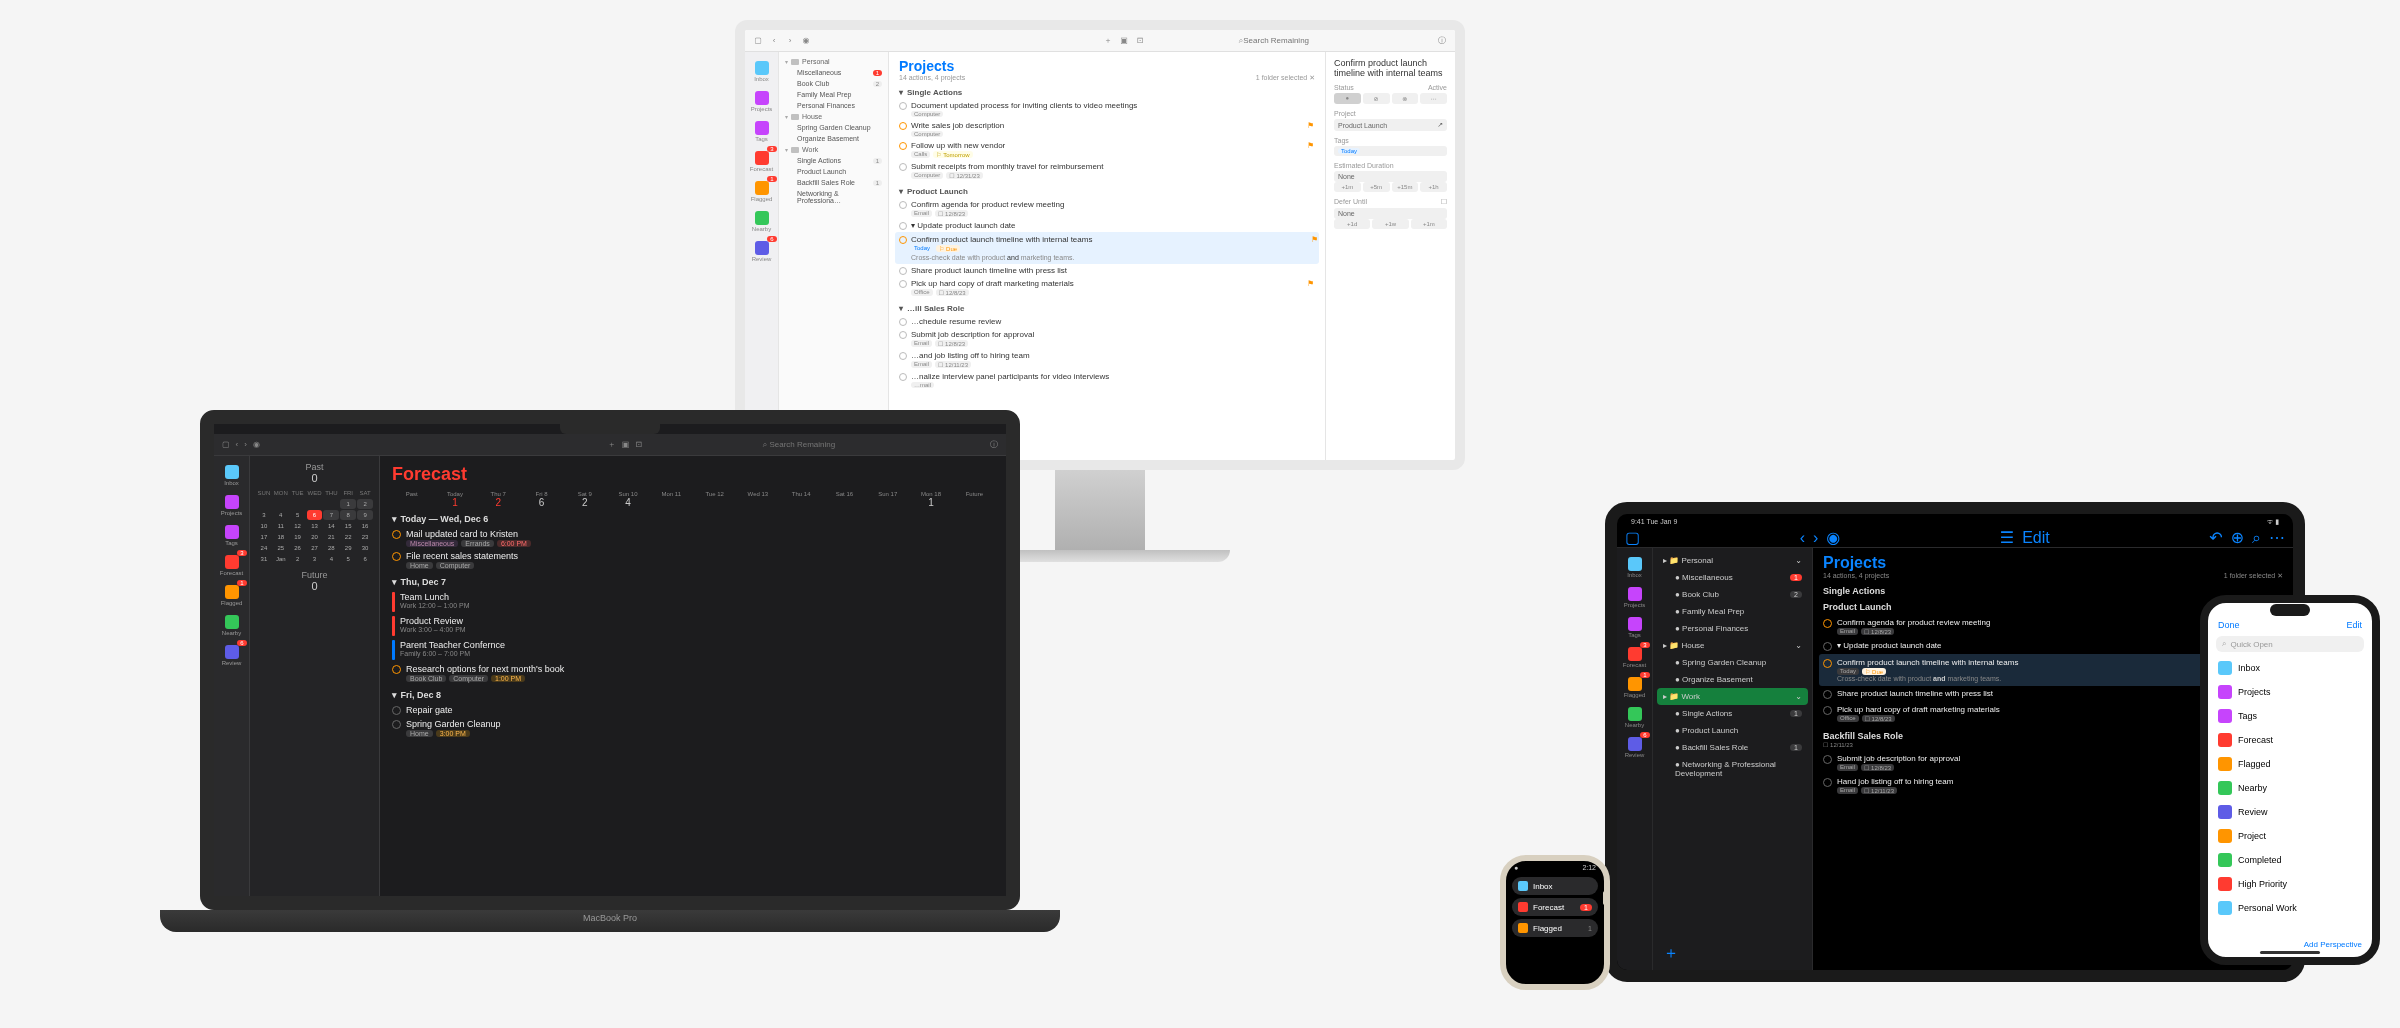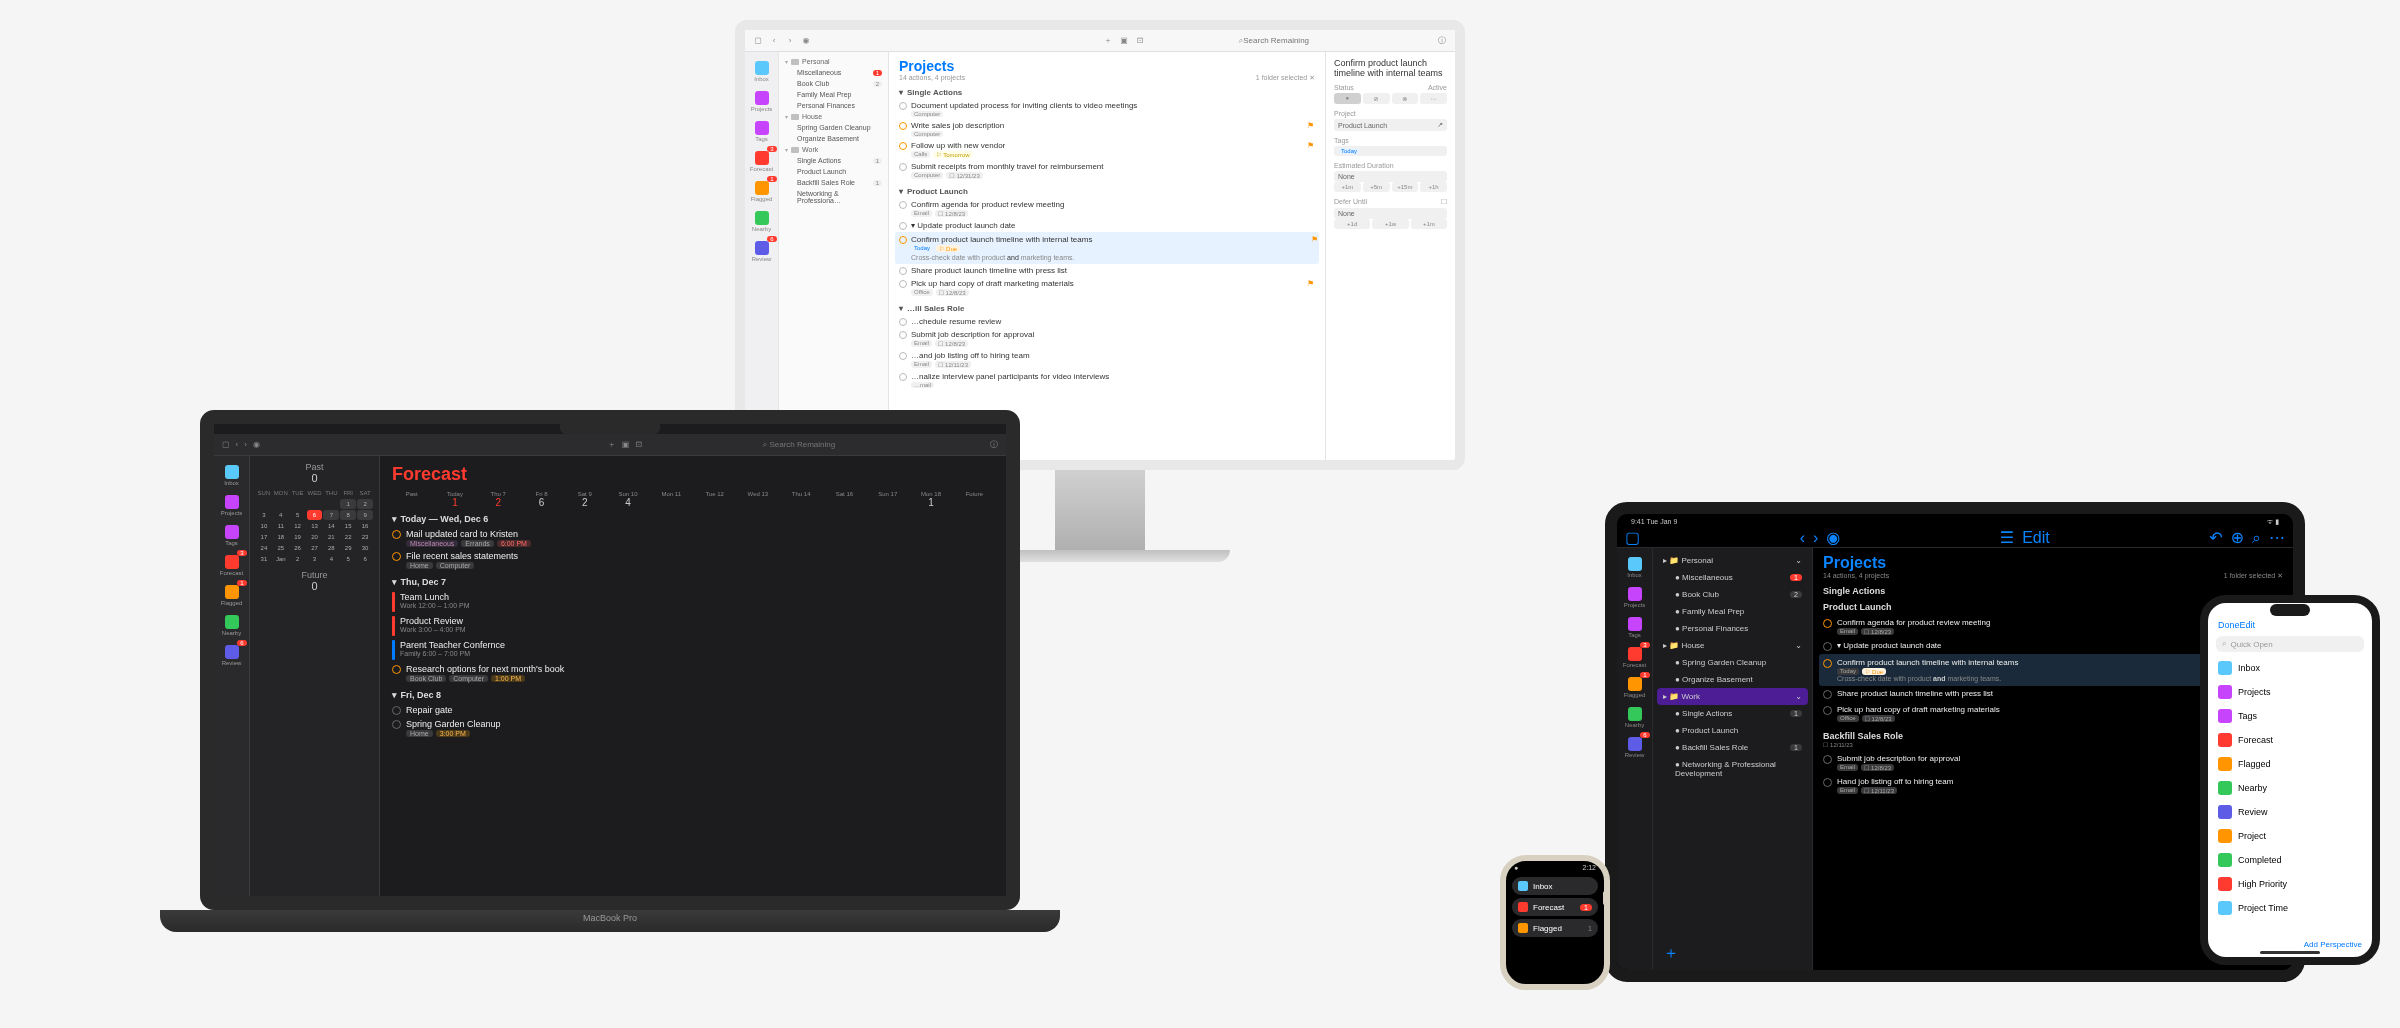--- a/index.html
+++ b/index.html
@@ -102,41 +102,41 @@
 
 
 .ipad { left: 1605px; top: 502px; width: 700px; height: 480px; background: #000; border-radius: 22px; border: 12px solid #1a1a1a; overflow: hidden; }
 .ipad-status { height: 14px; display: flex; justify-content: space-between; padding: 0 14px; font-size: 7px; color: #ccc; align-items: center; }
 .ipad-toolbar { height: 20px; display: flex; align-items: center; padding: 0 8px; gap: 8px; color: #0a84ff; border-bottom: 1px solid #2a2a2c; }
 .ipad-toolbar .sp { flex: 1; }
 .ipad-body { display: flex; height: calc(100% - 34px); font-size: 8px; }
 .ipad-side { width: 36px; background: #1c1c1e; border-right: 1px solid #2a2a2c; display: flex; flex-direction: column; align-items: center; padding-top: 6px; gap: 4px; }
 .ipad-tree { width: 160px; background: #1c1c1e; border-right: 1px solid #2a2a2c; padding: 4px; color: #ccc; font-size: 8px; position: relative; }
 .ipad-tree .fold { padding: 4px 6px; display: flex; align-items: center; justify-content: space-between; border-radius: 4px; }
-.ipad-tree .fold.hdr { background: #4c1d95; }
+.ipad-tree .fold.hdr { background: #15803d; }
 .ipad-tree .item { padding: 4px 6px 4px 18px; display: flex; justify-content: space-between; align-items: center; }
 .ipad-tree .cnt { background: #3a3a3c; border-radius: 6px; padding: 0 4px; font-size: 7px; }
 .ipad-tree .cnt.r { background: #ff3b30; color: #fff; }
 .ipad-tree .add-btn { position: absolute; bottom: 6px; left: 10px; color: #0a84ff; font-size: 16px; }
 .ipad-main { flex: 1; padding: 6px 10px; color: #ccc; overflow: hidden; }
 .ipad-main h2 { color: #0a84ff; font-size: 16px; font-weight: 600; }
 .ipad-main .sub { color: #888; font-size: 7px; display: flex; justify-content: space-between; margin-bottom: 4px; }
 .ipad-sec { font-weight: 600; color: #ddd; margin: 6px 0 3px; font-size: 9px; }
 .ipad-task { display: flex; gap: 5px; padding: 3px 0; align-items: flex-start; position: relative; }
 .ipad-task .circ { width: 9px; height: 9px; border: 1px solid #666; border-radius: 50%; flex-shrink: 0; margin-top: 1px; }
 .ipad-task .circ.orange { border-color: #ff9500; }
 .ipad-task .title { color: #eee; font-size: 8px; }
 .ipad-task .meta { display: flex; gap: 3px; margin-top: 1px; }
 .ipad-task.sel { background: #1a2a3a; border-radius: 3px; padding: 4px; margin: 0 -4px; }
 
 
 .iphone { left: 2200px; top: 595px; width: 180px; height: 370px; background: #fff; border-radius: 26px; border: 8px solid #1a1a1a; overflow: hidden; }
 .iphone-notch { width: 40px; height: 12px; background: #1a1a1a; border-radius: 8px; margin: 2px auto 0; }
 .iphone-status { display: flex; justify-content: space-between; padding: 0 10px; font-size: 7px; margin-top: -10px; }
-.iphone-bar { display: flex; justify-content: flex-start; padding: 4px 10px; font-size: 9px; color: #007aff; }
+.iphone-bar { display: flex; justify-content: space-between; padding: 4px 10px; font-size: 9px; color: #007aff; }
 .iphone-search { margin: 2px 8px; background: #f0f0f0; border-radius: 6px; padding: 3px 6px; font-size: 8px; color: #999; display: flex; align-items: center; gap: 4px; }
 .iphone-list { padding: 2px 8px; }
 .iphone-item { display: flex; align-items: center; gap: 6px; padding: 5px 2px; font-size: 9px; }
 .iphone-item .ic { width: 14px; height: 14px; border-radius: 3px; display: flex; align-items: center; justify-content: center; font-size: 8px; }
 .iphone-add { position: absolute; bottom: 8px; right: 10px; color: #007aff; font-size: 8px; }
 .iphone-home { position: absolute; bottom: 3px; left: 50%; transform: translateX(-50%); width: 60px; height: 3px; background: #333; border-radius: 2px; }
 
 
 .watch { left: 1500px; top: 855px; width: 110px; height: 135px; background: #000; border-radius: 26px; border: 6px solid #d8d0c0; overflow: hidden; position: absolute; }
 .watch-crown { position: absolute; right: -3px; top: 30px; width: 4px; height: 14px; background: #d8d0c0; border-radius: 2px; }
@@ -909,21 +909,21 @@
       <div class="iphone-item">
         <div class="ic" style="background:#34c759"></div>
         <span>Completed</span>
       </div>
       <div class="iphone-item">
         <div class="ic" style="background:#ff3b30"></div>
         <span>High Priority</span>
       </div>
       <div class="iphone-item">
         <div class="ic" style="background:#5ac8fa"></div>
-        <span>Project Time</span>
+        <span>Personal Work</span>
       </div>
     </div>
   <div class="iphone-add">Add Perspective</div>
   <div class="iphone-home"></div>
 </div>
 
 <div class="device watch">
   <div class="watch-status">
     <span>●</span>
     <span>2:12</span>

